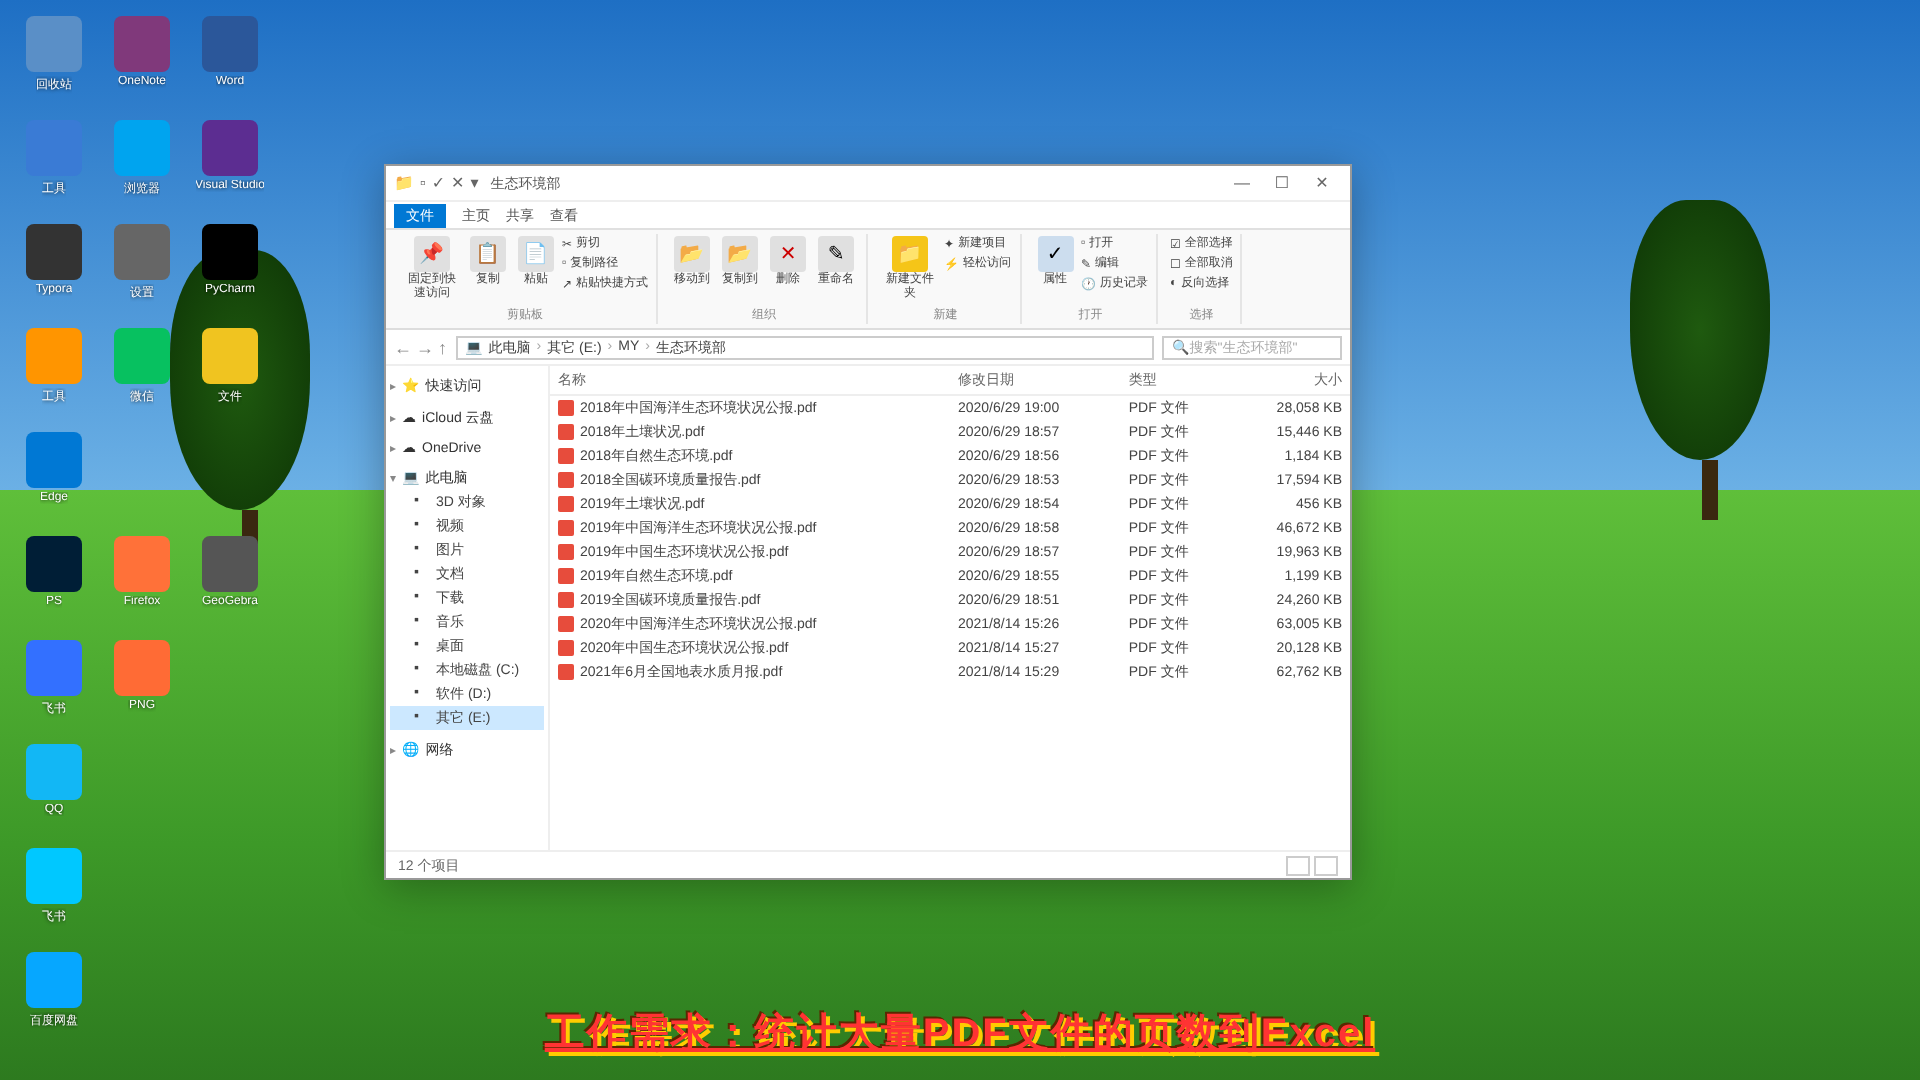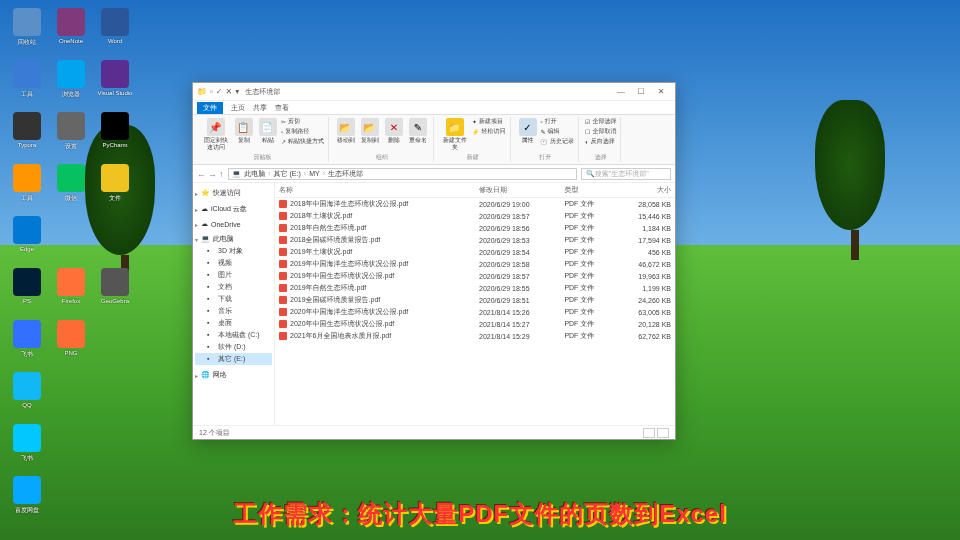--- a/index.html
+++ b/index.html
@@ -59,21 +59,21 @@
 .filelist table { width: 100%; border-collapse: collapse; font-size: 7px; }
 .filelist th { text-align: left; font-weight: normal; color: #666; padding: 2px 4px; border-bottom: 1px solid #eee; position: sticky; top: 0; background: white; }
 .filelist td { padding: 1px 4px; color: #444; white-space: nowrap; }
 .filelist .fn { display: flex; align-items: center; gap: 3px; }
 .filelist .pdf-ico { width: 8px; height: 8px; background: #e74c3c; border-radius: 1px; display: inline-block; }
 
 .statusbar { height: 14px; border-top: 1px solid #eee; display: flex; align-items: center; padding: 0 6px; font-size: 7px; color: #666; }
 .statusbar .view-toggle { margin-left: auto; display: flex; gap: 2px; }
 .statusbar .view-toggle span { width: 12px; height: 10px; border: 1px solid #ccc; cursor: pointer; }
 
-.caption { position: absolute; bottom: 10px; left: 50%; transform: translateX(-50%); font-size: 24px; font-weight: bold; color: #ff3333; text-shadow: 2px 2px 0 #ffcc00, -1px -1px 0 #5a2800; letter-spacing: 1px; white-space: nowrap; }
+.caption { position: absolute; bottom: 10px; left: 50%; transform: translateX(-50%); font-size: 20px; font-weight: bold; color: #ff3333; text-shadow: 2px 2px 0 #ffcc00, -1px -1px 0 #5a2800; letter-spacing: 1px; white-space: nowrap; text-decoration: underline; }
 </style>
 </head>
 <body>
 
 <div class="sky"></div>
 <div class="grass"></div>
 <div class="tree left">
     <div class="tree-foliage"></div>
     <div class="tree-trunk"></div>
   </div>

